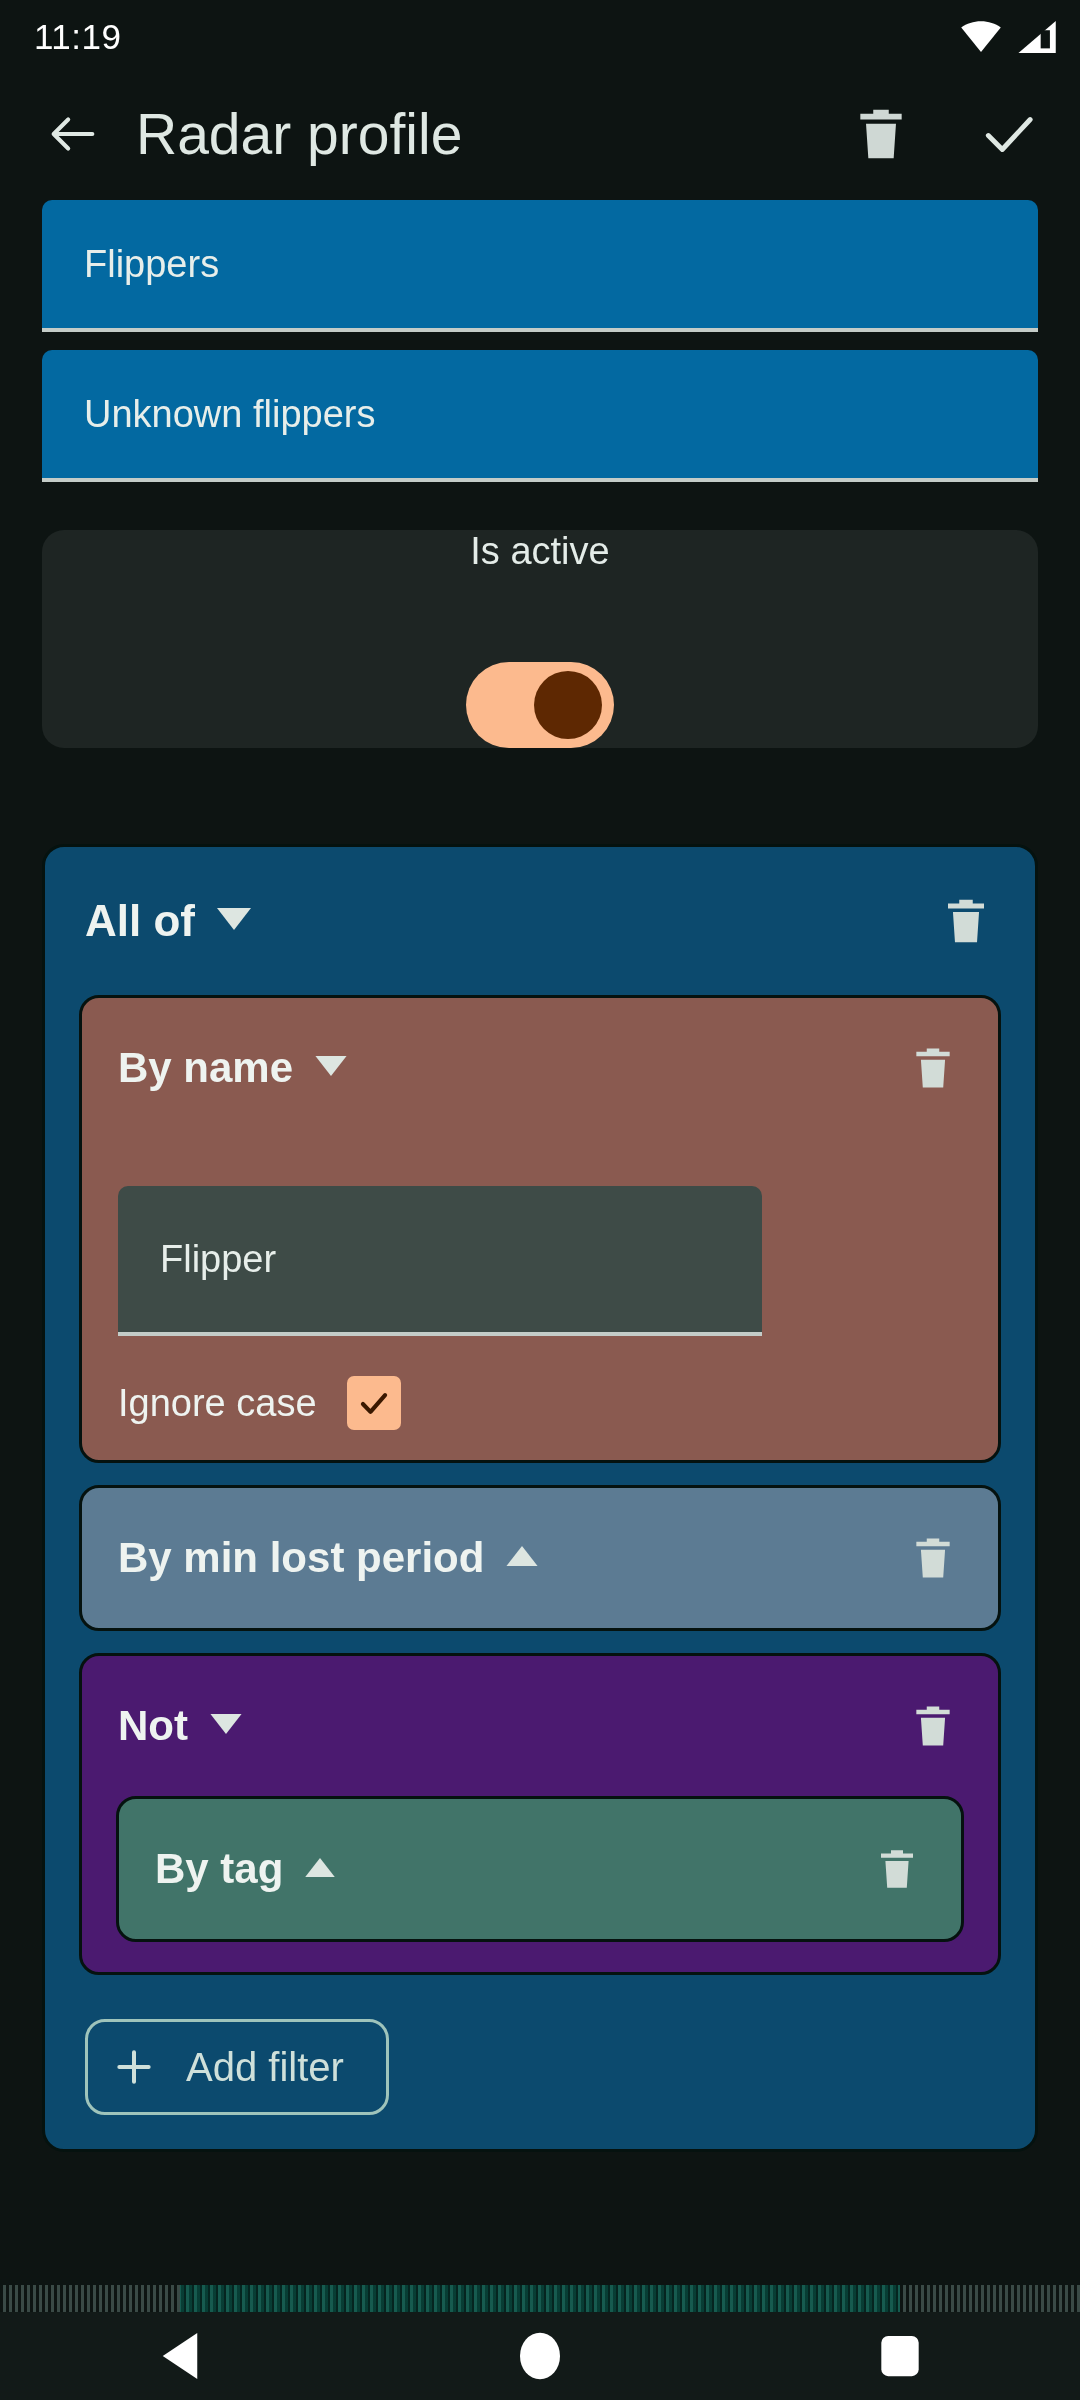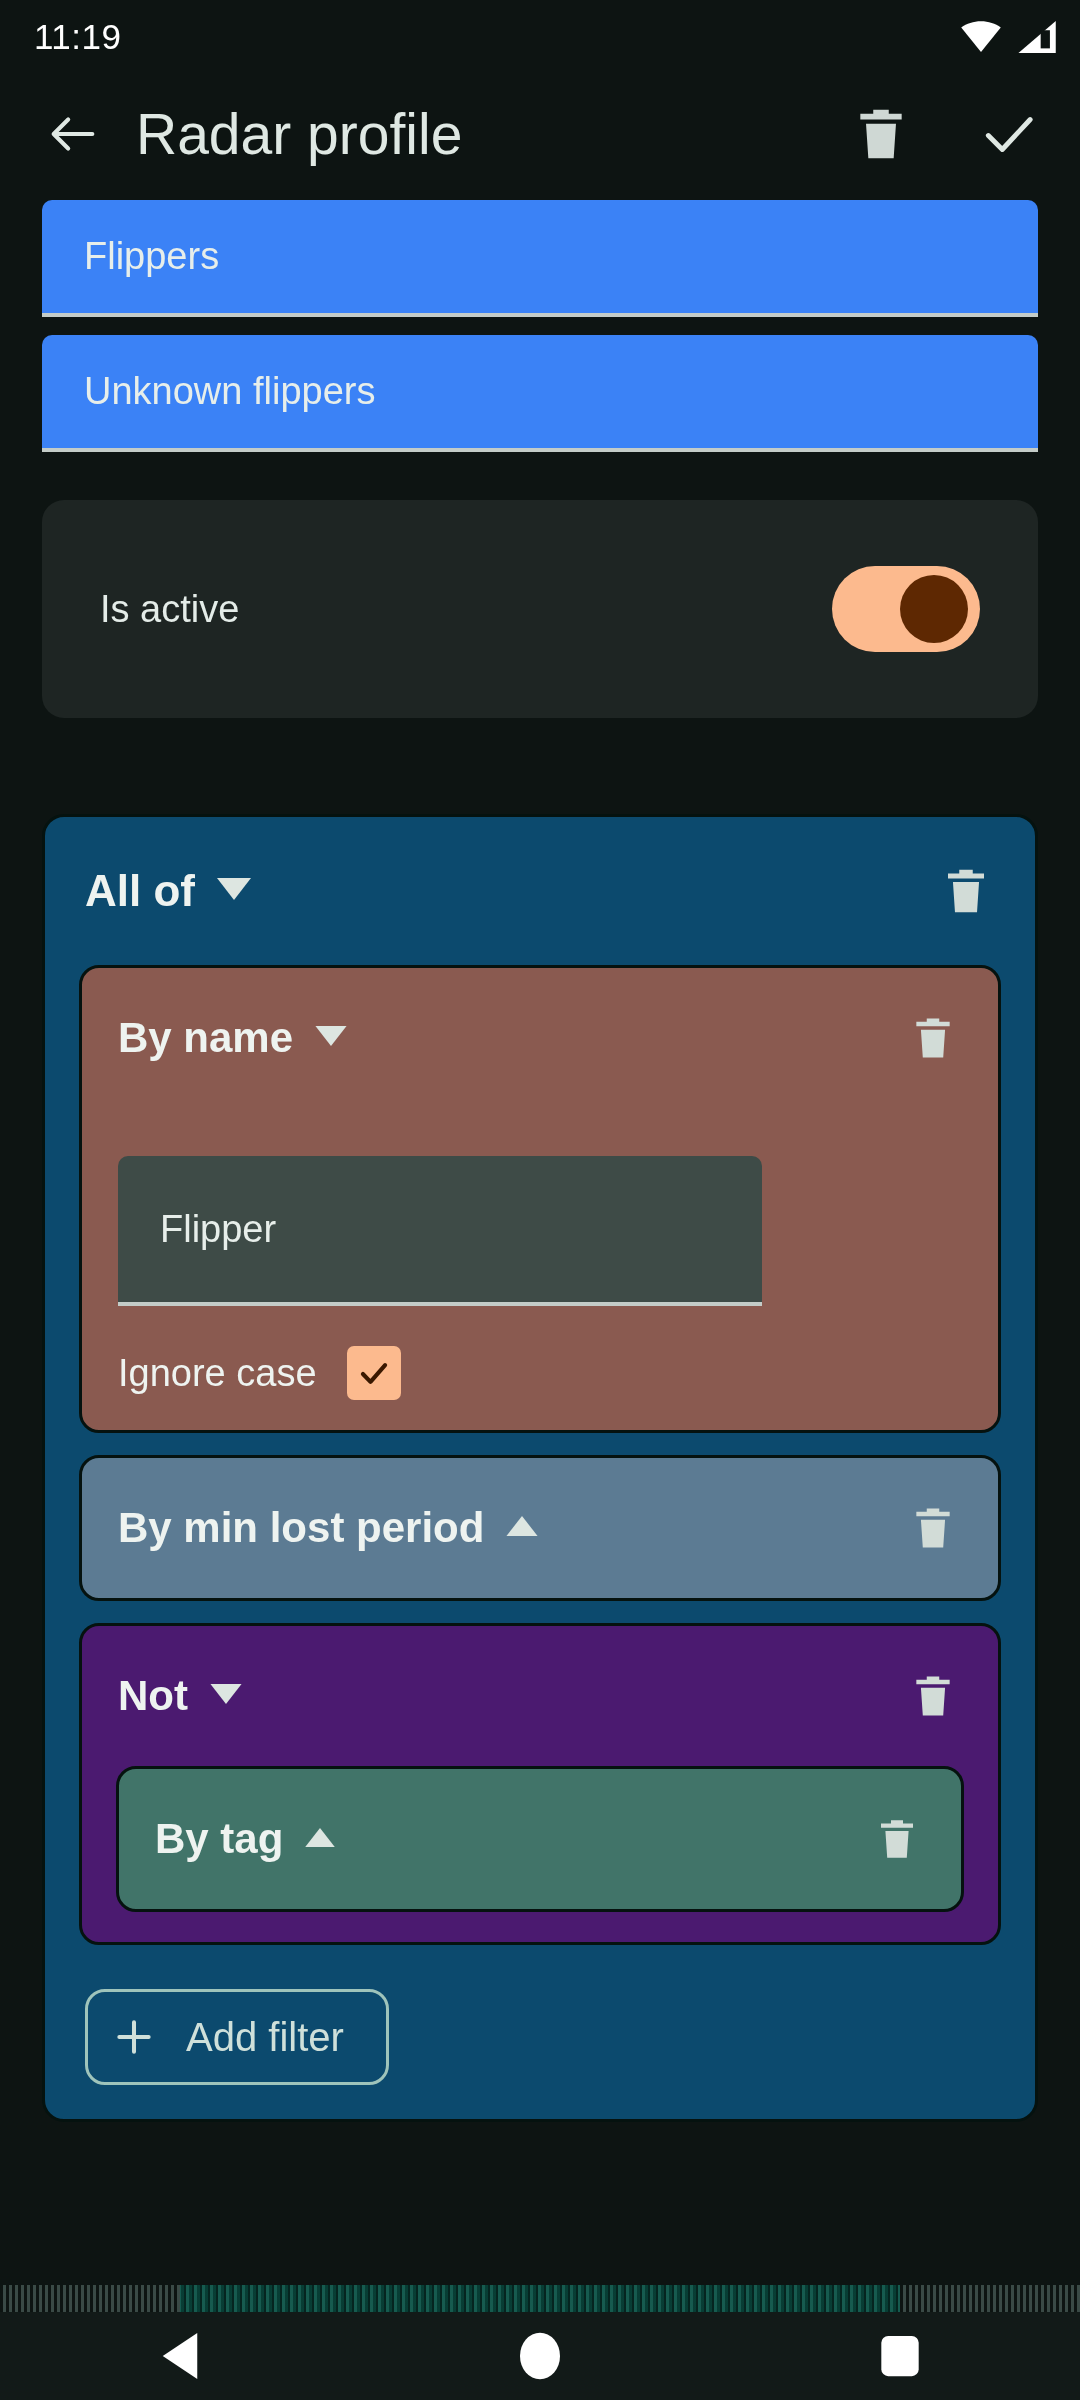--- a/index.html
+++ b/index.html
@@ -33,39 +33,40 @@
   }
   .appbar-spacer { flex:1 1 auto; }
   .appbar-action { width:62px; height:62px; flex:0 0 auto; cursor:pointer; margin-left:66px; }
 
   
   .content { position:absolute; top:200px; left:0; width:1080px; height:2090px; }
 
   
   .textfield {
     position:relative; margin:0 42px 0 42px;
-    background:#3b82f6;
+    background:#0369a1;
     border-radius:10px 10px 0 0;
-    height:117px;
+    height:132px;
     display:flex; align-items:center;
     padding-left:42px;
     border-bottom:4px solid #c4ccc8;
     cursor:text;
   }
   .textfield .tf-value { color:#e7eeea; font-size:38px; }
   .tf-gap { height:18px; }
 
   
   .card-active {
     margin:48px 42px 0 42px;
     background:#1e2523;
     border-radius:22px;
     height:218px;
     display:flex; align-items:center; justify-content:space-between;
     padding:0 58px 0 58px;
+    flex-direction:column;
   }
   .active-label { color:#e4ece8; font-size:38px; }
   .switch {
     width:148px; height:86px; border-radius:43px;
     background:#fcba8e; position:relative; cursor:pointer; flex:0 0 auto;
   }
   .switch .knob {
     position:absolute; top:9px; right:12px;
     width:68px; height:68px; border-radius:50%;
     background:#5e2802;

